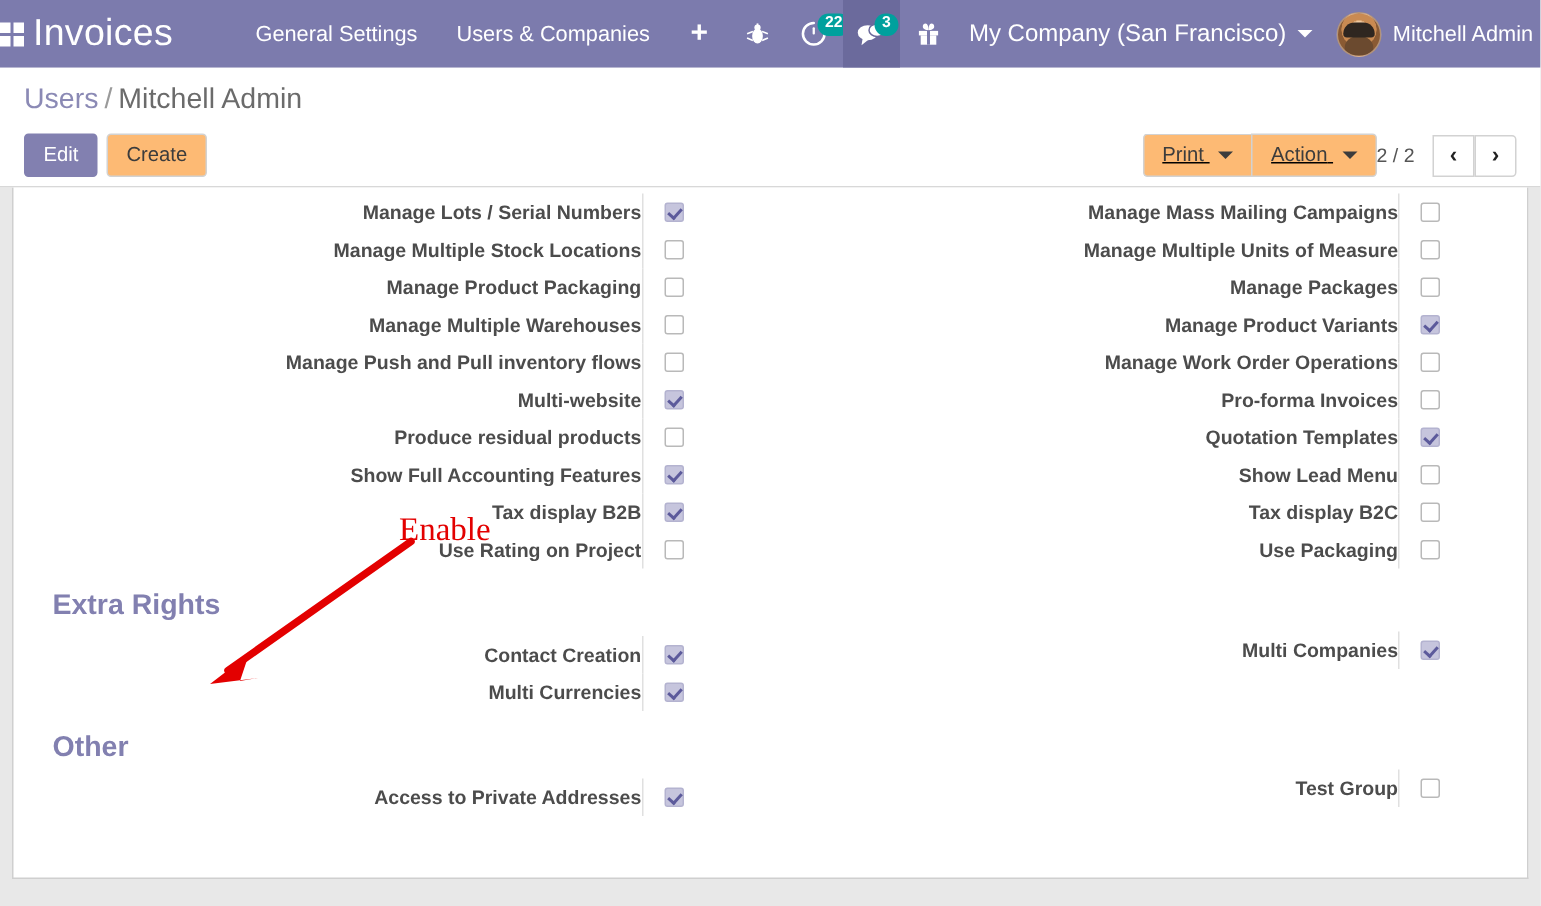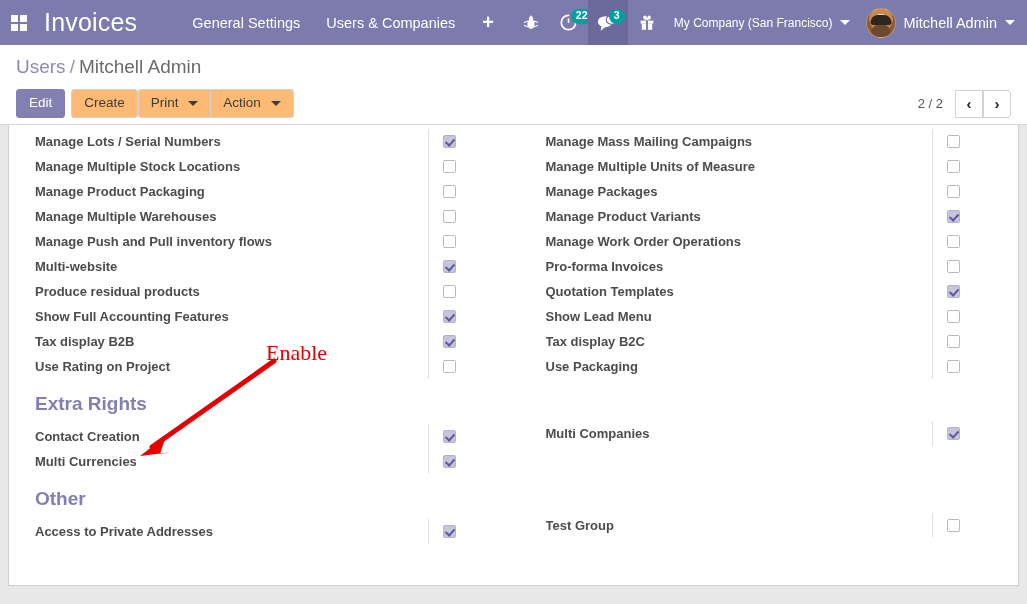--- a/index.html
+++ b/index.html
@@ -53,21 +53,21 @@
   .badge {
     position: absolute;
     background: #00a09d; color: #fff;
     font-size: 10.5px; font-weight: 700;
     border-radius: 10px;
     padding: 1px 5px 2px 5px;
     line-height: 1.1;
     top: 9px; left: 21px;
   }
   .company-sel {
-    font-size: 12px; padding: 0 10px 0 8px; height: 45px;
+    font-size: 16px; padding: 0 10px 0 8px; height: 45px;
     display: flex; align-items: center; gap: 7px; cursor: pointer;
     white-space: nowrap;
     text-align: right;
   }
   .caret-down {
     width: 0; height: 0;
     border-left: 5px solid transparent;
     border-right: 5px solid transparent;
     border-top: 5px solid currentColor;
     display: inline-block;
@@ -115,21 +115,21 @@
   .cp-row { display: flex; align-items: center; }
   .btn {
     font-size: 13.5px; font-family: "Liberation Sans", sans-serif;
     border-radius: 3px; cursor: pointer;
     padding: 5px 12px 6px 12px; line-height: 16px;
     white-space: nowrap;
   }
   .btn-primary { background: #8280b0; color: #ffffff; border: 1px solid #8280b0; margin-right: 6px; }
   .btn-default { background: #fdba74; color: #3c3c3c; border: 1px solid #d2d2d2; }
 
-  .cp-center { flex: 1; display: flex; justify-content: flex-start; }
+  .cp-center { flex: 1; display: flex; justify-content: flex-end; text-decoration: underline; }
   .btn-group { display: flex; }
   .btn-group .btn-default { border-radius: 0; border-right-width: 0; }
   .btn-group .btn-default:first-child { border-radius: 3px 0 0 3px; }
   .btn-group .btn-default:last-child { border-radius: 0 3px 3px 0; border-right-width: 1px; }
   .btn .caret-down { margin-left: 6px; vertical-align: middle; color: #3c3c3c; }
 
   .pager { display: flex; align-items: center; }
   .pager-count { font-size: 13px; color: #555; margin-right: 12px; white-space: nowrap; }
   .pager-btn {
     width: 28px; height: 28px; background: #fff;
@@ -162,20 +162,21 @@
     padding: 4px 0 0 0;
   }
   .col { padding: 0 0 0 0; }
   .col-left  { padding-left: 26px; padding-right: 0; }
   .col-right { padding-left: 32px; padding-right: 0; }
 
   .field-row {
     display: flex; align-items: center;
     height: 25px;
     margin-bottom: 0;
+    text-align: right;
   }
   .field-label {
     font-size: 13px; font-weight: 700; color: #4c4c4c;
     flex: 1; white-space: nowrap;
     overflow: hidden; text-overflow: ellipsis;
   }
   .field-cell {
     width: 86px;
     border-left: 1px solid #e0e0e0;
     height: 25px;

